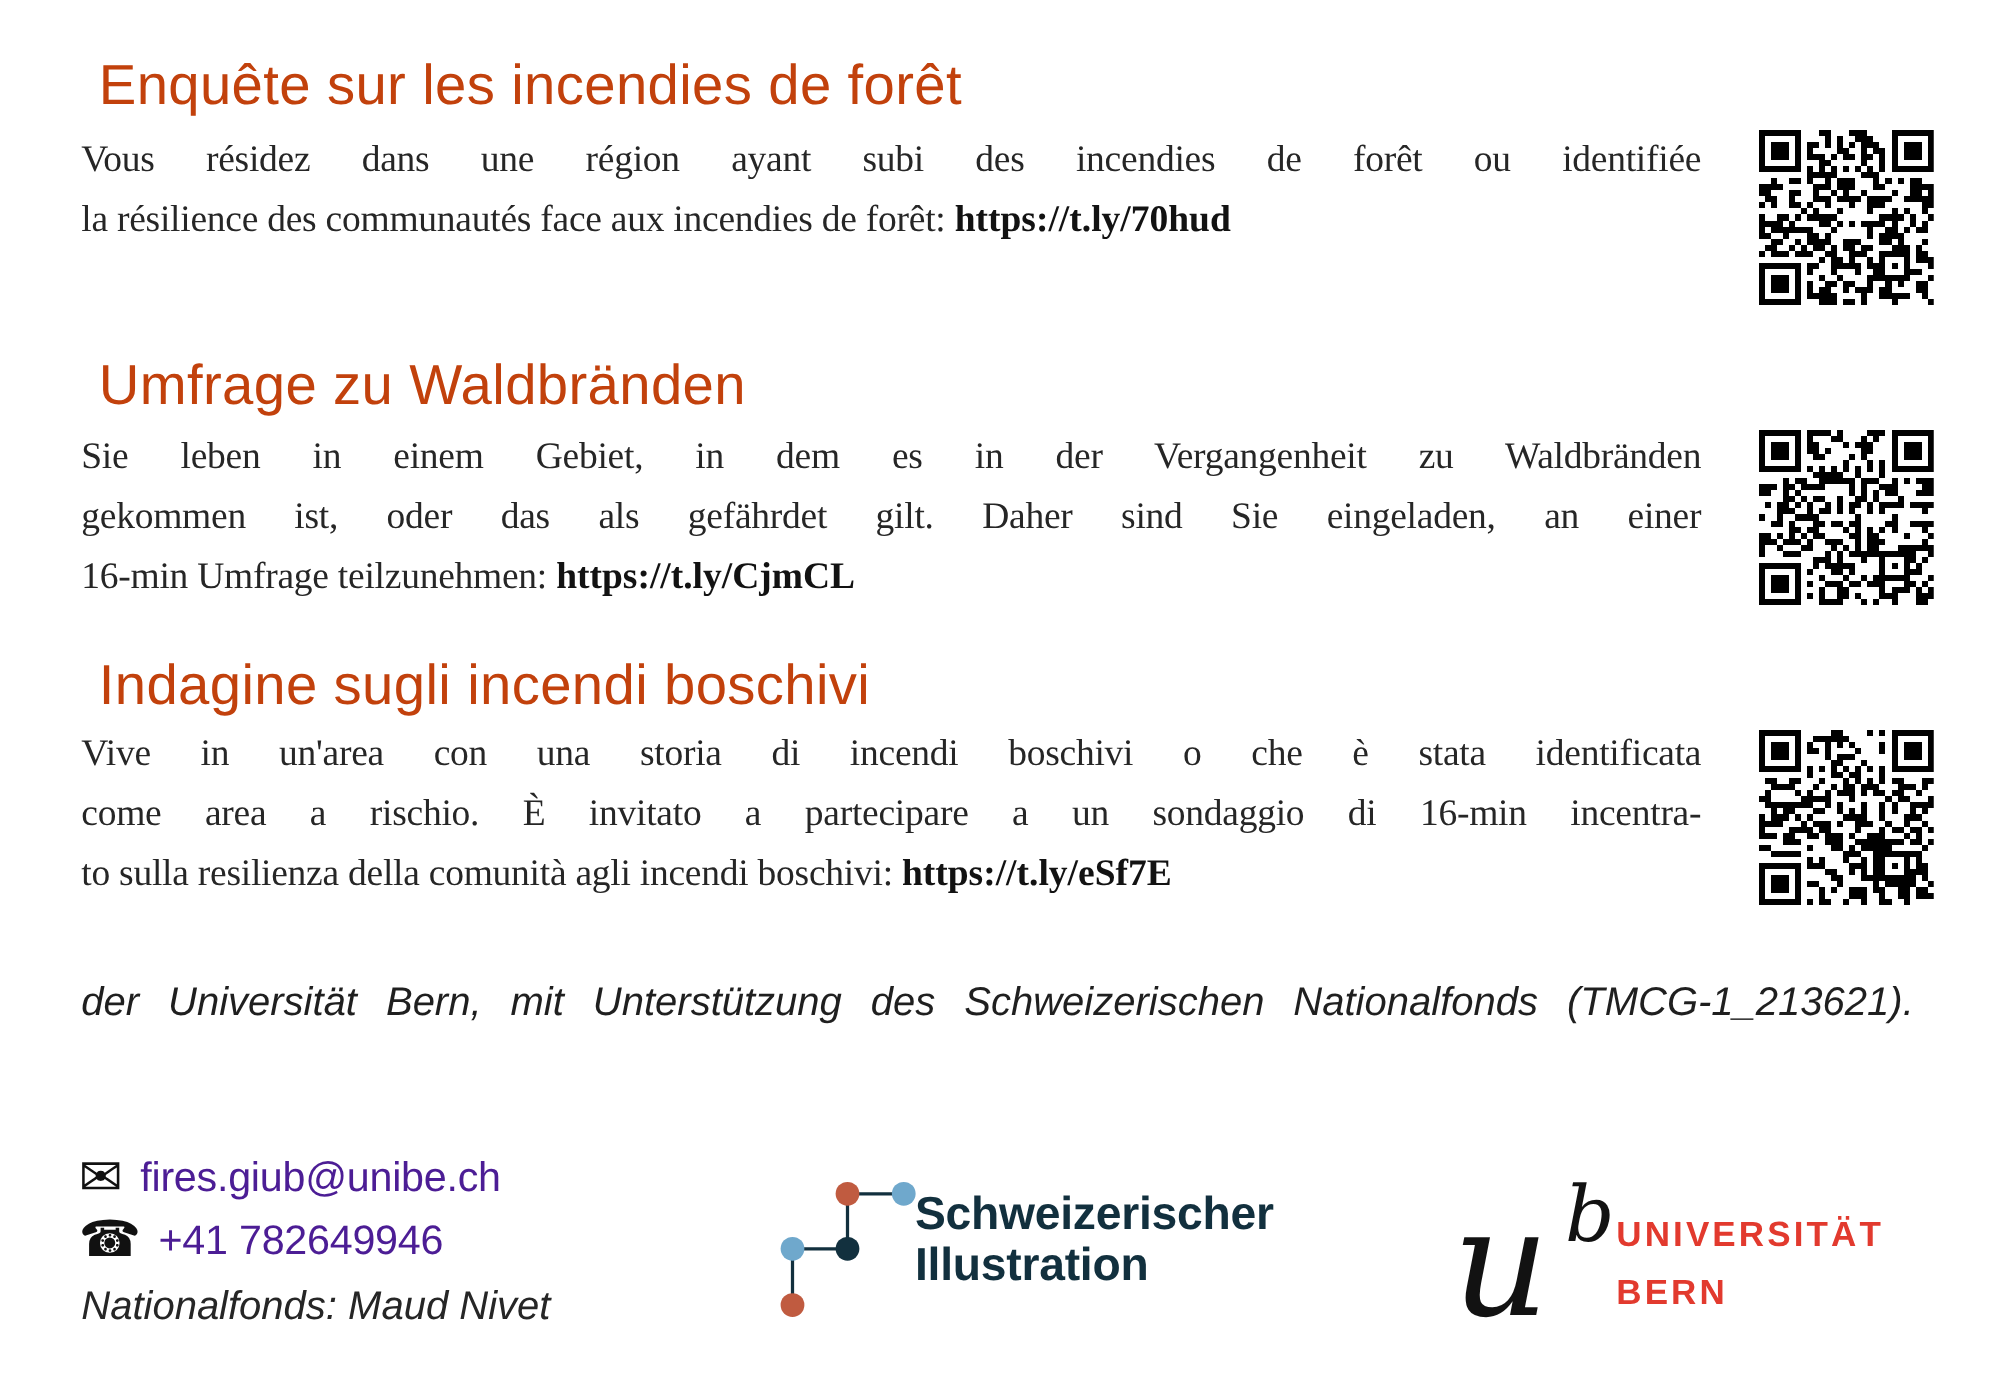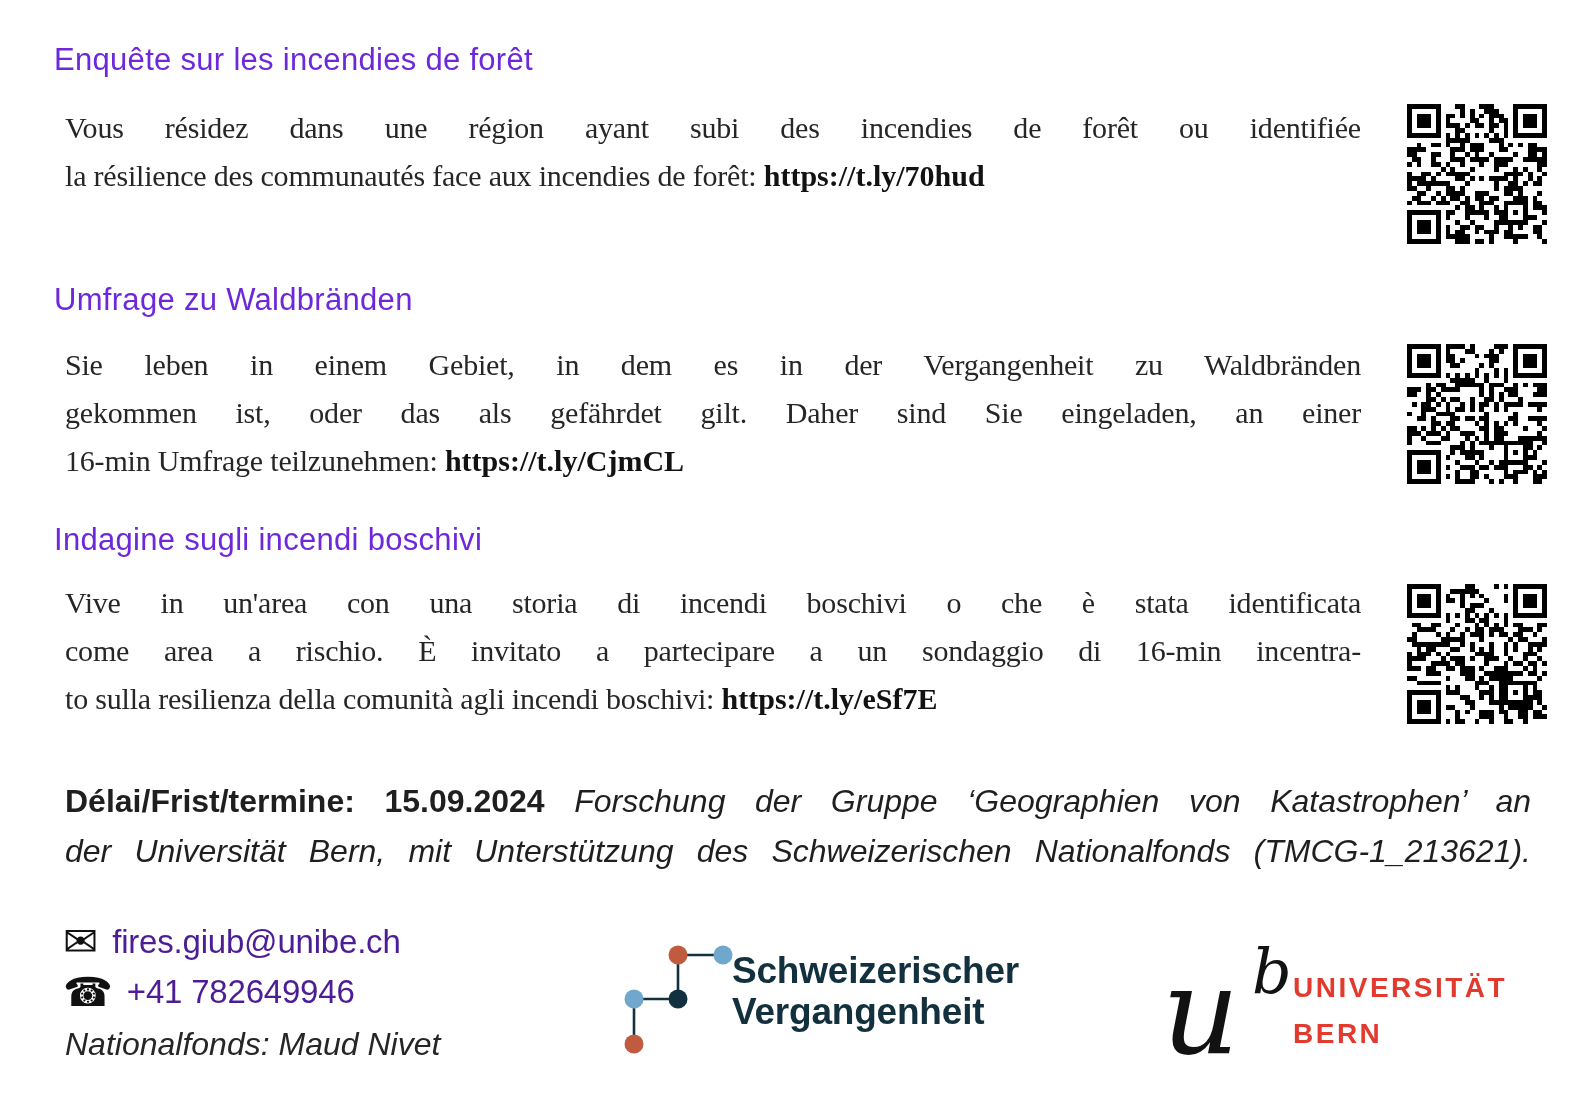--- a/index.html
+++ b/index.html
@@ -2,22 +2,22 @@
 <html><head>
 <meta charset="utf-8">
 <style>
   html,body{margin:0;padding:0;}
   body{
     width:1596px;height:1098px;position:relative;background:#ffffff;
     font-family:"Liberation Sans",sans-serif;color:#232323;overflow:hidden;
   }
   .abs{position:absolute;}
   .sec-title{
-    left:54px;font-size:31px;font-weight:300;line-height:1.05;
-    color:#6d28d9;letter-spacing:0.3px;white-space:nowrap;
+    left:79px;font-size:45px;font-weight:300;line-height:1.05;
+    color:#c2410c;letter-spacing:0.3px;white-space:nowrap;
   }
   .body-block{
     left:65px;width:1296px;font-size:30px;line-height:48px;
     color:#262626;letter-spacing:-0.2px;font-family:Liberation Serif, serif;
   }
   .jl{text-align:justify;text-align-last:justify;}
   .ll{text-align:left;}
   .url{font-weight:bold;color:#121212;letter-spacing:0;text-align:right;}
   .qr{width:140px;height:140px;}
   .deadline{
@@ -61,21 +61,20 @@
 <div class="abs body-block" style="top:579px">
   <div class="jl">Vive in un'area con una storia di incendi boschivi o che è stata identificata</div>
   <div class="jl">come area a rischio. È invitato a partecipare a un sondaggio di 16-min incentra-</div>
   <div class="ll"><span>to sulla resilienza della comunità agli incendi boschivi: </span><span class="url">https://t.ly/eSf7E</span></div>
 </div>
 <div class="abs qr" style="left:1407px;top:584px"><svg width="140" height="140" viewBox="0 0 29 29" shape-rendering="crispEdges">
       <path d="M0 0h1v1h-1zM1 0h1v1h-1zM2 0h1v1h-1zM3 0h1v1h-1zM4 0h1v1h-1zM5 0h1v1h-1zM6 0h1v1h-1zM0 1h1v1h-1zM6 1h1v1h-1zM0 2h1v1h-1zM2 2h1v1h-1zM3 2h1v1h-1zM4 2h1v1h-1zM6 2h1v1h-1zM0 3h1v1h-1zM2 3h1v1h-1zM3 3h1v1h-1zM4 3h1v1h-1zM6 3h1v1h-1zM0 4h1v1h-1zM2 4h1v1h-1zM3 4h1v1h-1zM4 4h1v1h-1zM6 4h1v1h-1zM0 5h1v1h-1zM6 5h1v1h-1zM0 6h1v1h-1zM1 6h1v1h-1zM2 6h1v1h-1zM3 6h1v1h-1zM4 6h1v1h-1zM5 6h1v1h-1zM6 6h1v1h-1zM22 0h1v1h-1zM23 0h1v1h-1zM24 0h1v1h-1zM25 0h1v1h-1zM26 0h1v1h-1zM27 0h1v1h-1zM28 0h1v1h-1zM22 1h1v1h-1zM28 1h1v1h-1zM22 2h1v1h-1zM24 2h1v1h-1zM25 2h1v1h-1zM26 2h1v1h-1zM28 2h1v1h-1zM22 3h1v1h-1zM24 3h1v1h-1zM25 3h1v1h-1zM26 3h1v1h-1zM28 3h1v1h-1zM22 4h1v1h-1zM24 4h1v1h-1zM25 4h1v1h-1zM26 4h1v1h-1zM28 4h1v1h-1zM22 5h1v1h-1zM28 5h1v1h-1zM22 6h1v1h-1zM23 6h1v1h-1zM24 6h1v1h-1zM25 6h1v1h-1zM26 6h1v1h-1zM27 6h1v1h-1zM28 6h1v1h-1zM0 22h1v1h-1zM1 22h1v1h-1zM2 22h1v1h-1zM3 22h1v1h-1zM4 22h1v1h-1zM5 22h1v1h-1zM6 22h1v1h-1zM0 23h1v1h-1zM6 23h1v1h-1zM0 24h1v1h-1zM2 24h1v1h-1zM3 24h1v1h-1zM4 24h1v1h-1zM6 24h1v1h-1zM0 25h1v1h-1zM2 25h1v1h-1zM3 25h1v1h-1zM4 25h1v1h-1zM6 25h1v1h-1zM0 26h1v1h-1zM2 26h1v1h-1zM3 26h1v1h-1zM4 26h1v1h-1zM6 26h1v1h-1zM0 27h1v1h-1zM6 27h1v1h-1zM0 28h1v1h-1zM1 28h1v1h-1zM2 28h1v1h-1zM3 28h1v1h-1zM4 28h1v1h-1zM5 28h1v1h-1zM6 28h1v1h-1zM12 0h1v1h-1zM13 0h1v1h-1zM18 0h1v1h-1zM20 0h1v1h-1zM9 1h1v1h-1zM10 1h1v1h-1zM11 1h1v1h-1zM12 1h1v1h-1zM13 1h1v1h-1zM14 1h1v1h-1zM8 2h1v1h-1zM11 2h1v1h-1zM13 2h1v1h-1zM15 2h1v1h-1zM20 2h1v1h-1zM8 3h1v1h-1zM9 3h1v1h-1zM11 3h1v1h-1zM16 3h1v1h-1zM20 3h1v1h-1zM11 4h1v1h-1zM13 4h1v1h-1zM14 4h1v1h-1zM15 4h1v1h-1zM12 5h1v1h-1zM13 5h1v1h-1zM17 5h1v1h-1zM8 6h1v1h-1zM10 6h1v1h-1zM12 6h1v1h-1zM14 6h1v1h-1zM16 6h1v1h-1zM18 6h1v1h-1zM20 6h1v1h-1zM8 7h1v1h-1zM12 7h1v1h-1zM13 7h1v1h-1zM15 7h1v1h-1zM16 7h1v1h-1zM20 7h1v1h-1zM1 8h1v1h-1zM2 8h1v1h-1zM5 8h1v1h-1zM6 8h1v1h-1zM10 8h1v1h-1zM14 8h1v1h-1zM16 8h1v1h-1zM18 8h1v1h-1zM20 8h1v1h-1zM22 8h1v1h-1zM23 8h1v1h-1zM27 8h1v1h-1zM28 8h1v1h-1zM2 9h1v1h-1zM3 9h1v1h-1zM4 9h1v1h-1zM5 9h1v1h-1zM9 9h1v1h-1zM12 9h1v1h-1zM14 9h1v1h-1zM15 9h1v1h-1zM17 9h1v1h-1zM18 9h1v1h-1zM19 9h1v1h-1zM23 9h1v1h-1zM24 9h1v1h-1zM25 9h1v1h-1zM27 9h1v1h-1zM1 10h1v1h-1zM6 10h1v1h-1zM8 10h1v1h-1zM11 10h1v1h-1zM13 10h1v1h-1zM14 10h1v1h-1zM15 10h1v1h-1zM17 10h1v1h-1zM19 10h1v1h-1zM20 10h1v1h-1zM22 10h1v1h-1zM23 10h1v1h-1zM26 10h1v1h-1zM0 11h1v1h-1zM1 11h1v1h-1zM7 11h1v1h-1zM8 11h1v1h-1zM9 11h1v1h-1zM10 11h1v1h-1zM11 11h1v1h-1zM15 11h1v1h-1zM21 11h1v1h-1zM23 11h1v1h-1zM24 11h1v1h-1zM28 11h1v1h-1zM1 12h1v1h-1zM2 12h1v1h-1zM3 12h1v1h-1zM4 12h1v1h-1zM5 12h1v1h-1zM6 12h1v1h-1zM7 12h1v1h-1zM8 12h1v1h-1zM11 12h1v1h-1zM13 12h1v1h-1zM17 12h1v1h-1zM20 12h1v1h-1zM22 12h1v1h-1zM25 12h1v1h-1zM26 12h1v1h-1zM27 12h1v1h-1zM28 12h1v1h-1zM2 13h1v1h-1zM4 13h1v1h-1zM5 13h1v1h-1zM9 13h1v1h-1zM10 13h1v1h-1zM13 13h1v1h-1zM15 13h1v1h-1zM17 13h1v1h-1zM20 13h1v1h-1zM22 13h1v1h-1zM25 13h1v1h-1zM27 13h1v1h-1zM0 14h1v1h-1zM2 14h1v1h-1zM3 14h1v1h-1zM4 14h1v1h-1zM6 14h1v1h-1zM8 14h1v1h-1zM14 14h1v1h-1zM15 14h1v1h-1zM16 14h1v1h-1zM17 14h1v1h-1zM20 14h1v1h-1zM24 14h1v1h-1zM25 14h1v1h-1zM26 14h1v1h-1zM0 15h1v1h-1zM1 15h1v1h-1zM2 15h1v1h-1zM3 15h1v1h-1zM7 15h1v1h-1zM9 15h1v1h-1zM10 15h1v1h-1zM11 15h1v1h-1zM13 15h1v1h-1zM16 15h1v1h-1zM17 15h1v1h-1zM18 15h1v1h-1zM21 15h1v1h-1zM24 15h1v1h-1zM27 15h1v1h-1zM0 16h1v1h-1zM5 16h1v1h-1zM6 16h1v1h-1zM7 16h1v1h-1zM8 16h1v1h-1zM10 16h1v1h-1zM11 16h1v1h-1zM16 16h1v1h-1zM20 16h1v1h-1zM22 16h1v1h-1zM23 16h1v1h-1zM25 16h1v1h-1zM26 16h1v1h-1zM28 16h1v1h-1zM0 17h1v1h-1zM1 17h1v1h-1zM2 17h1v1h-1zM4 17h1v1h-1zM5 17h1v1h-1zM8 17h1v1h-1zM9 17h1v1h-1zM11 17h1v1h-1zM12 17h1v1h-1zM13 17h1v1h-1zM15 17h1v1h-1zM18 17h1v1h-1zM19 17h1v1h-1zM20 17h1v1h-1zM24 17h1v1h-1zM26 17h1v1h-1zM4 18h1v1h-1zM5 18h1v1h-1zM6 18h1v1h-1zM11 18h1v1h-1zM12 18h1v1h-1zM13 18h1v1h-1zM16 18h1v1h-1zM17 18h1v1h-1zM18 18h1v1h-1zM19 18h1v1h-1zM20 18h1v1h-1zM21 18h1v1h-1zM22 18h1v1h-1zM23 18h1v1h-1zM25 18h1v1h-1zM26 18h1v1h-1zM28 18h1v1h-1zM0 19h1v1h-1zM1 19h1v1h-1zM8 19h1v1h-1zM12 19h1v1h-1zM13 19h1v1h-1zM15 19h1v1h-1zM17 19h1v1h-1zM18 19h1v1h-1zM19 19h1v1h-1zM20 19h1v1h-1zM21 19h1v1h-1zM27 19h1v1h-1zM2 20h1v1h-1zM3 20h1v1h-1zM4 20h1v1h-1zM5 20h1v1h-1zM6 20h1v1h-1zM14 20h1v1h-1zM15 20h1v1h-1zM16 20h1v1h-1zM19 20h1v1h-1zM20 20h1v1h-1zM21 20h1v1h-1zM22 20h1v1h-1zM23 20h1v1h-1zM24 20h1v1h-1zM25 20h1v1h-1zM26 20h1v1h-1zM8 21h1v1h-1zM10 21h1v1h-1zM14 21h1v1h-1zM17 21h1v1h-1zM19 21h1v1h-1zM20 21h1v1h-1zM24 21h1v1h-1zM26 21h1v1h-1zM8 22h1v1h-1zM9 22h1v1h-1zM10 22h1v1h-1zM15 22h1v1h-1zM16 22h1v1h-1zM17 22h1v1h-1zM19 22h1v1h-1zM20 22h1v1h-1zM22 22h1v1h-1zM24 22h1v1h-1zM26 22h1v1h-1zM27 22h1v1h-1zM11 23h1v1h-1zM12 23h1v1h-1zM15 23h1v1h-1zM17 23h1v1h-1zM19 23h1v1h-1zM20 23h1v1h-1zM24 23h1v1h-1zM25 23h1v1h-1zM26 23h1v1h-1zM27 23h1v1h-1zM12 24h1v1h-1zM13 24h1v1h-1zM17 24h1v1h-1zM18 24h1v1h-1zM19 24h1v1h-1zM20 24h1v1h-1zM21 24h1v1h-1zM22 24h1v1h-1zM23 24h1v1h-1zM24 24h1v1h-1zM25 24h1v1h-1zM27 24h1v1h-1zM8 25h1v1h-1zM9 25h1v1h-1zM13 25h1v1h-1zM19 25h1v1h-1zM21 25h1v1h-1zM22 25h1v1h-1zM23 25h1v1h-1zM24 25h1v1h-1zM25 25h1v1h-1zM28 25h1v1h-1zM10 26h1v1h-1zM12 26h1v1h-1zM15 26h1v1h-1zM16 26h1v1h-1zM17 26h1v1h-1zM19 26h1v1h-1zM20 26h1v1h-1zM23 26h1v1h-1zM24 26h1v1h-1zM26 26h1v1h-1zM27 26h1v1h-1zM10 27h1v1h-1zM15 27h1v1h-1zM16 27h1v1h-1zM17 27h1v1h-1zM20 27h1v1h-1zM23 27h1v1h-1zM24 27h1v1h-1zM26 27h1v1h-1zM27 27h1v1h-1zM28 27h1v1h-1zM8 28h1v1h-1zM10 28h1v1h-1zM11 28h1v1h-1zM14 28h1v1h-1zM17 28h1v1h-1zM20 28h1v1h-1zM21 28h1v1h-1zM24 28h1v1h-1z" fill="#000"></path>
     </svg></div>
 
 <div class="abs deadline" style="top:776px">
-  <div class="jl"><span class="dl-bold">Délai/Frist/termine: 15.09.2024</span> <span class="dl-italic">Forschung der Gruppe ‘Geographien von Katastrophen’ an</span></div>
   <div class="jl dl-italic">der Universität Bern, mit Unterstützung des Schweizerischen Nationalfonds (TMCG-1_213621).</div>
 </div>
 
 <div class="abs contact-row" style="top:921px">
   <span class="contact-icon">✉</span>
   <span class="contact-text">fires.giub@unibe.ch</span>
 </div>
 <div class="abs contact-row" style="top:972px">
   <span class="contact-icon phone">☎</span>
   <span class="contact-text">+41 782649946</span>
@@ -90,19 +89,19 @@
     <line x1="24" y1="62" x2="24" y2="107" stroke="#12303e"></line>
   </g>
   <circle cx="68" cy="18" r="9.5" fill="#c05b40"></circle>
   <circle cx="113" cy="18" r="9.5" fill="#6fa8cc"></circle>
   <circle cx="68" cy="62" r="9.5" fill="#12303e"></circle>
   <circle cx="24" cy="62" r="9.5" fill="#6fa8cc"></circle>
   <circle cx="24" cy="107" r="9.5" fill="#c05b40"></circle>
 </svg>
 <div class="abs snf-text" style="top:950px">
   <div style="color: rgb(18, 48, 62);">Schweizerischer</div>
-  <div style="color: rgb(18, 48, 62);">Vergangenheit</div>
+  <div style="color: rgb(18, 48, 62);">Illustration</div>
 </div>
 
 <div class="abs ub-u">u</div>
 <div class="abs ub-b">b</div>
 <div class="abs ub-line" style="top: 972px; color: rgb(226, 58, 46);">UNIVERSITÄT</div>
 <div class="abs ub-line" style="top: 1018px; color: rgb(226, 58, 46);">BERN</div>
 
 </body></html>

